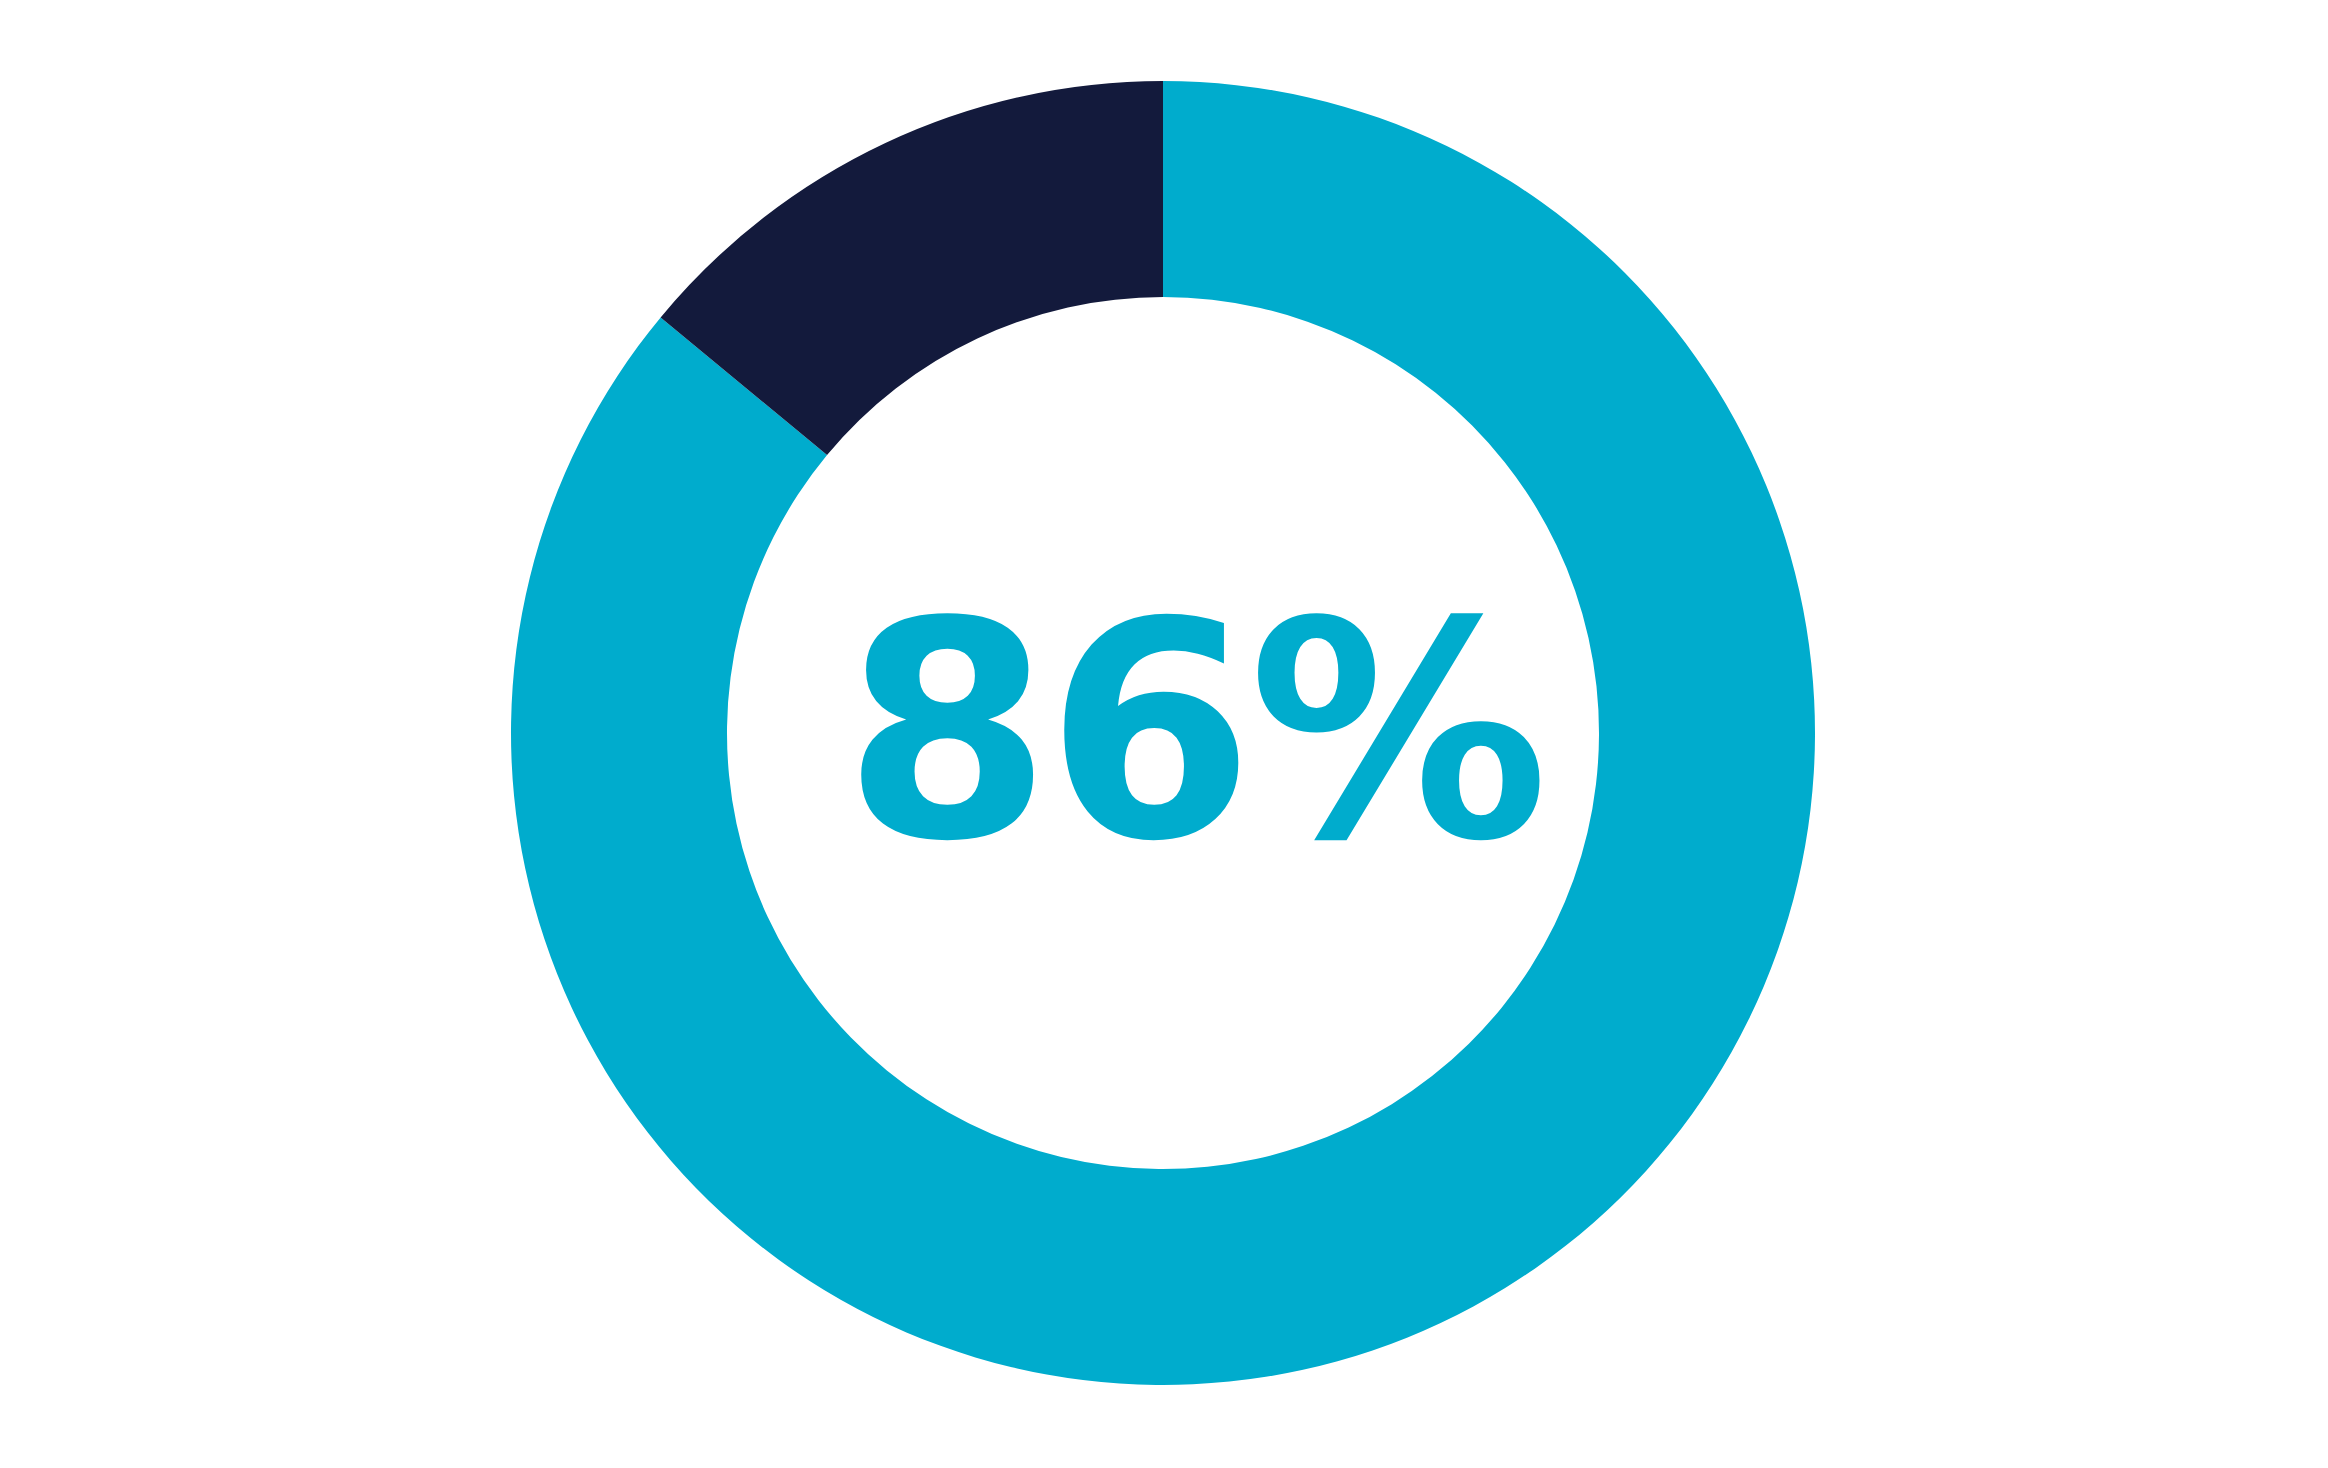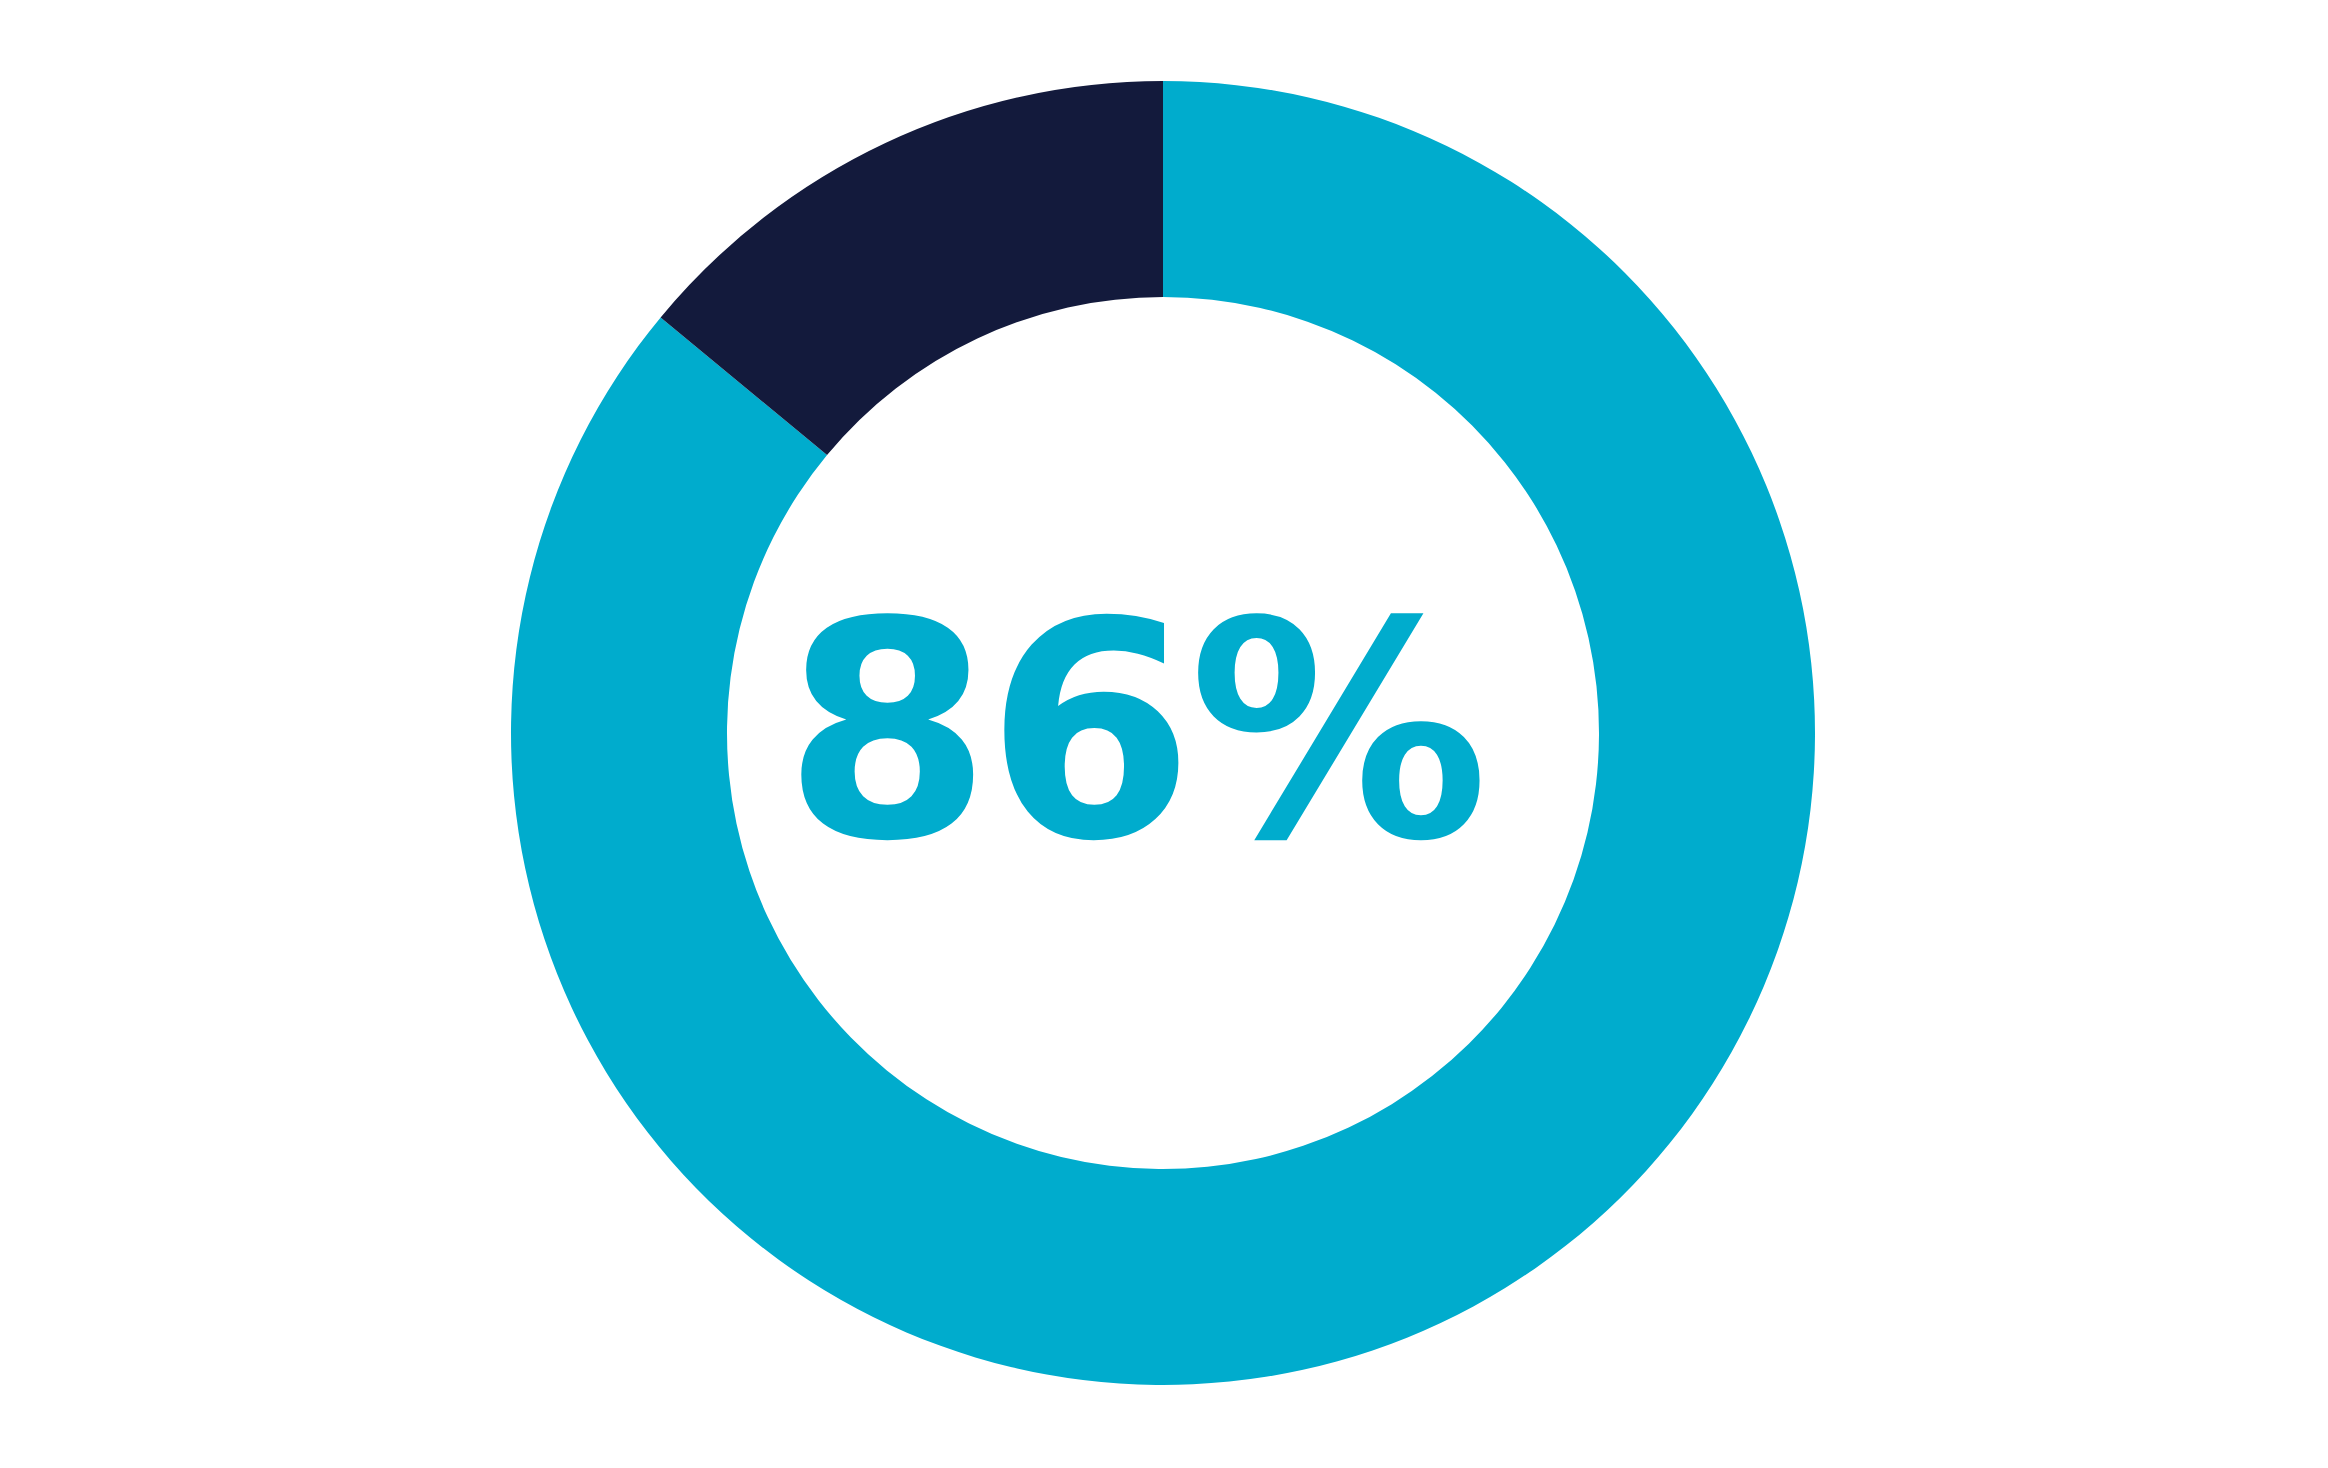--- a/index.html
+++ b/index.html
@@ -33,21 +33,21 @@
     display: block;
   }
 
   
   #center-label-wrap {
     position: absolute;
     left: 1163px;
     top: 733px;
     transform: translate(-50%, -50%);
     width: 760px;
-    text-align: left;
+    text-align: right;
     pointer-events: none;
   }
 
   #center-label {
     display: block;
     font-family: "DejaVu Sans", "Liberation Sans", sans-serif;
     font-size: 300px;
     font-weight: 700;
     line-height: 1;
     letter-spacing: -6px;

